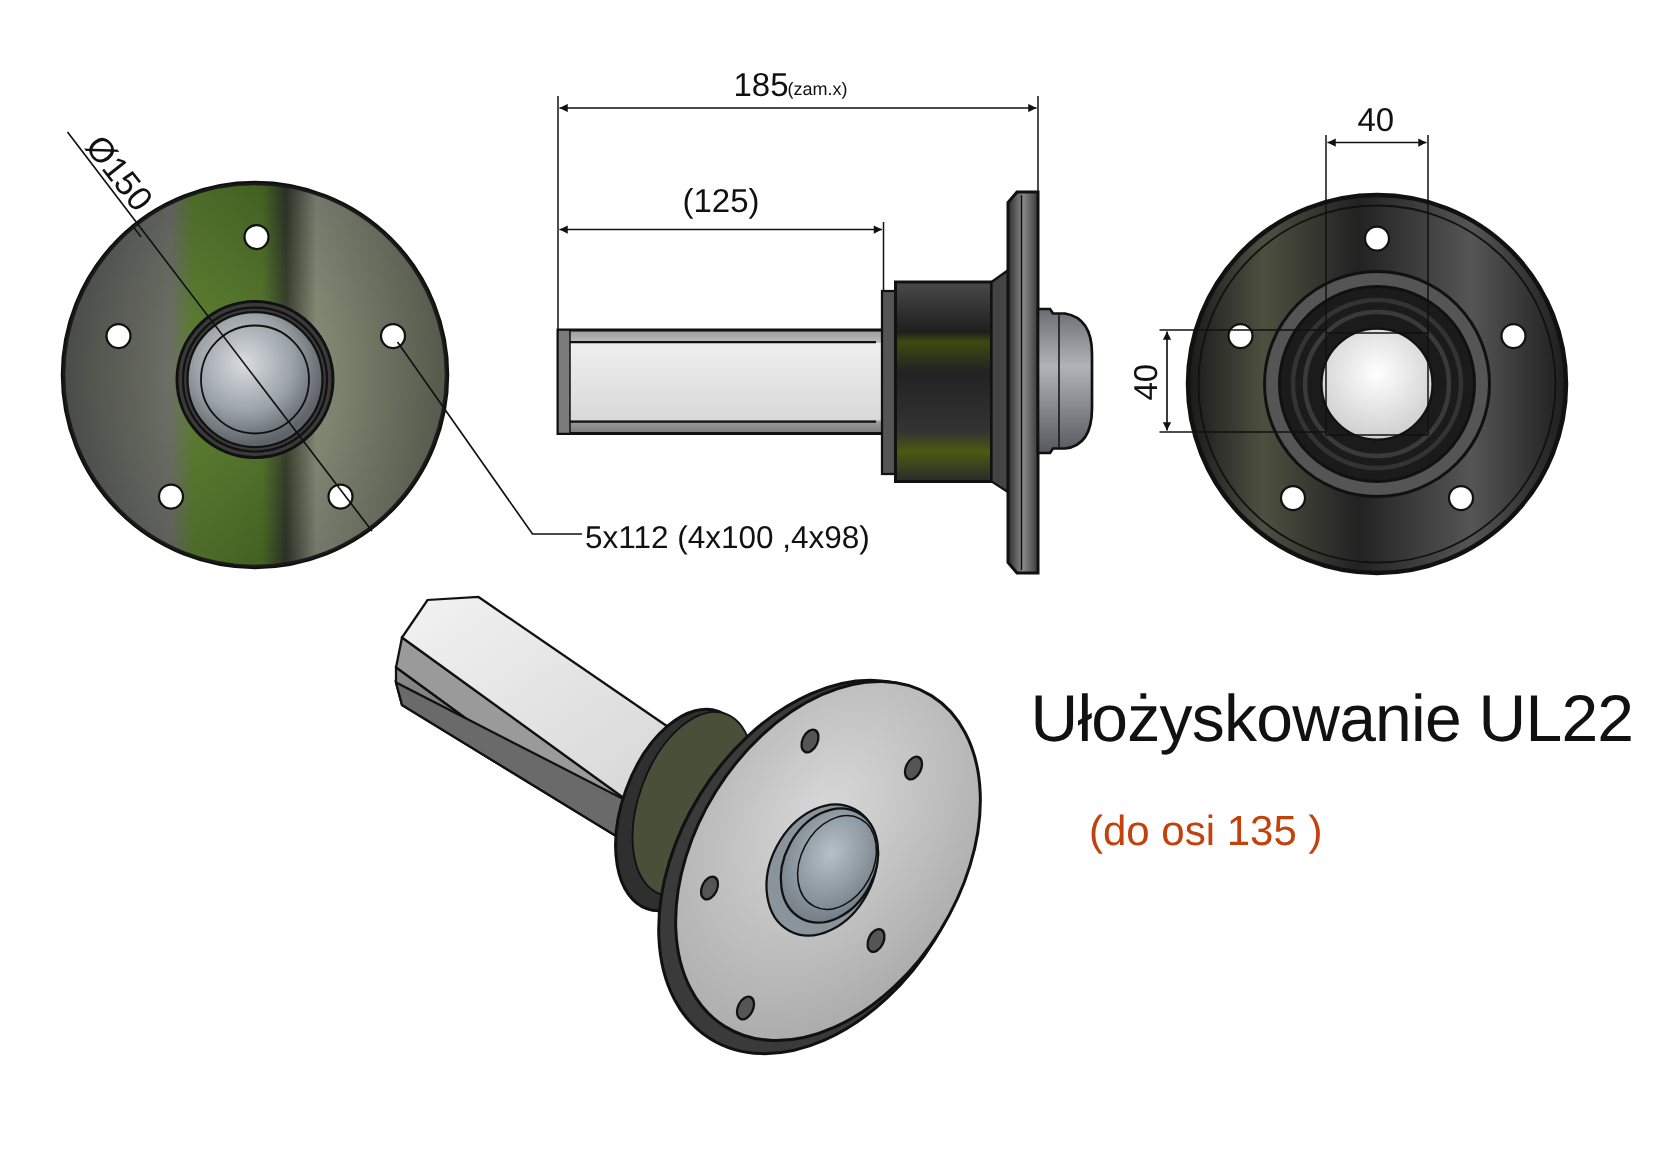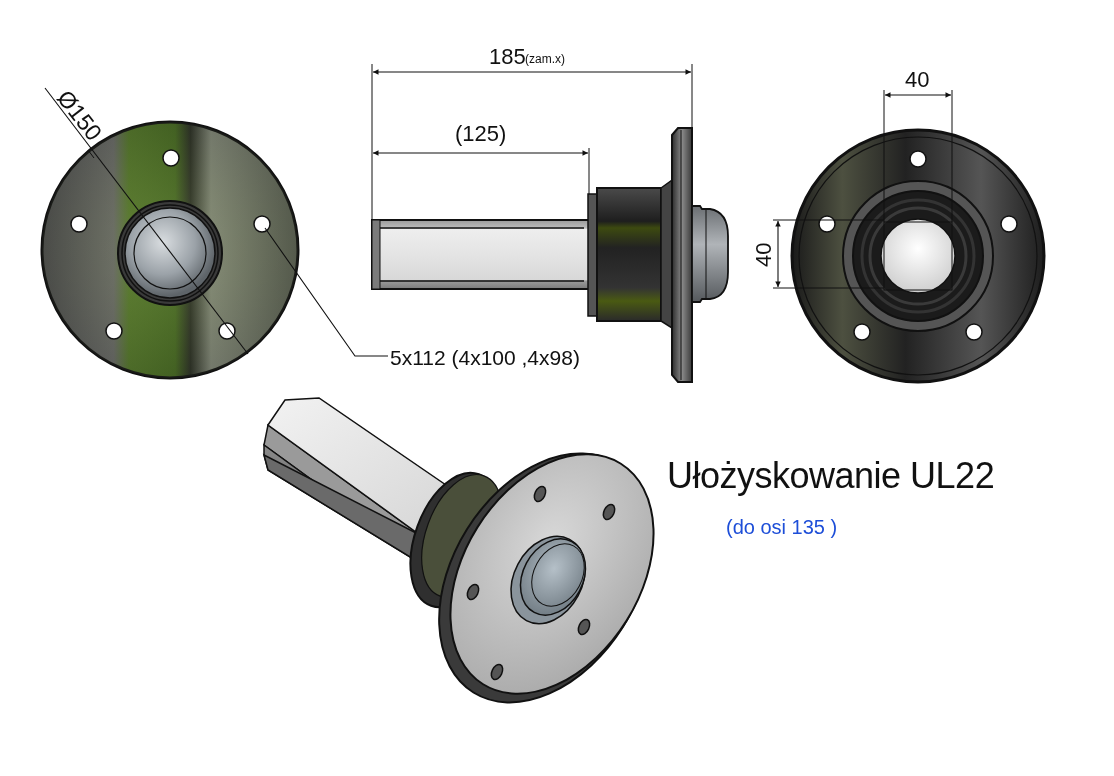--- a/index.html
+++ b/index.html
@@ -1,20 +1,20 @@
 <!DOCTYPE html>
 <html><head>
   <meta charset="utf-8">
   <style>
     html, body { margin: 0; padding: 0; background: #ffffff; }
     body { width: 1114px; height: 776px; overflow: hidden; position: relative; font-family: "Liberation Sans", sans-serif; }
     #canvas { position: absolute; left: 0; top: 0; }
     .dim-text { font-family: "Liberation Sans", sans-serif; fill: #111; }
-    .title { position: absolute; left: 667px; top: 455px; font-size: 36px; color: #111; letter-spacing: -0.5px; white-space: nowrap; font-family: "Liberation Sans", sans-serif; }
-    .subtitle { position: absolute; left: 726px; top: 516px; font-size: 20px; color: #1d4ed8; white-space: nowrap; font-family: "Liberation Sans", sans-serif; }
+    .title { position: absolute; left: 687px; top: 455px; font-size: 44px; color: #111; letter-spacing: -0.5px; white-space: nowrap; font-family: "Liberation Sans", sans-serif; }
+    .subtitle { position: absolute; left: 726px; top: 538px; font-size: 28px; color: #c2410c; white-space: nowrap; font-family: "Liberation Sans", sans-serif; }
   </style>
 </head>
 <body>
 
 <svg id="canvas" width="1114" height="776" viewBox="0 0 1114 776" xmlns="http://www.w3.org/2000/svg">
   <defs>
     <radialGradient id="gFront" cx="50%" cy="50%" r="50%">
       <stop offset="0%" stop-color="#6f7a55"></stop>
       <stop offset="55%" stop-color="#4a5236"></stop>
       <stop offset="100%" stop-color="#2b2f25"></stop>

